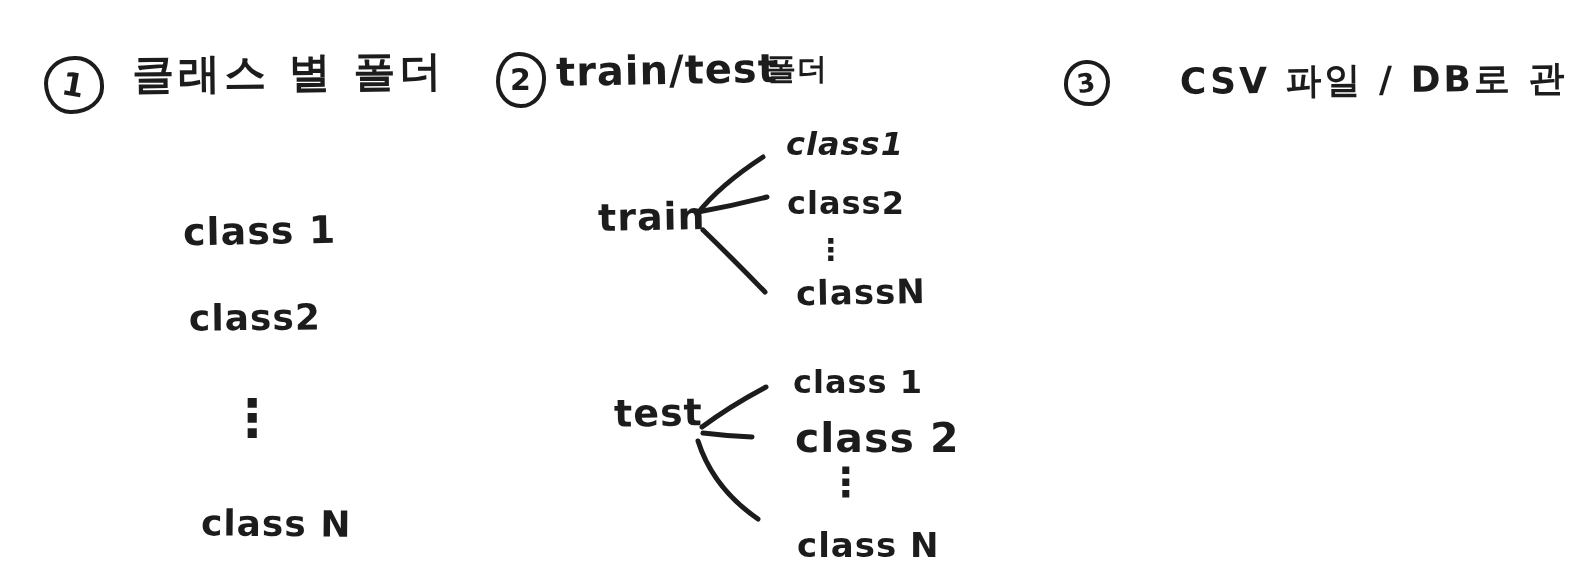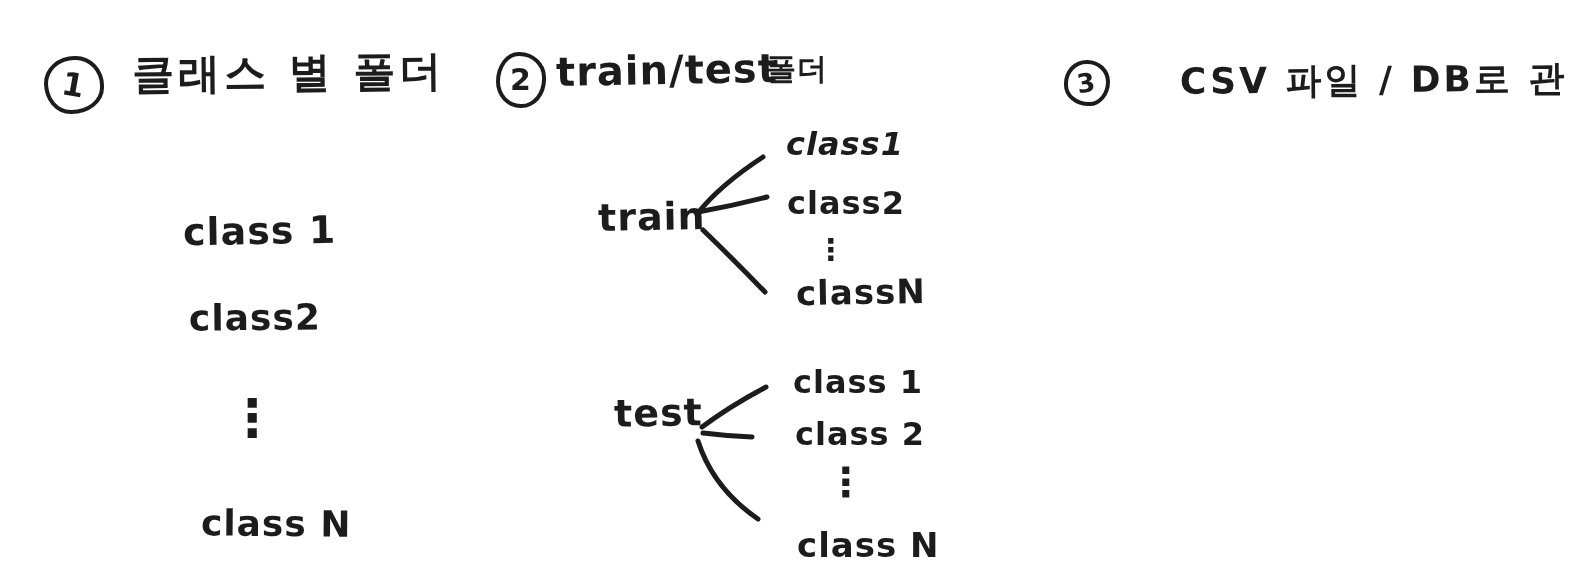--- a/index.html
+++ b/index.html
@@ -73,21 +73,21 @@
   <div class="label" style="left:766px; top:54px; font-size:30px;">폴더</div>
 
   <div class="label" style="left:598px; top:198px; font-size:38px; transform:rotate(-1deg);">train</div>
   <div class="label" style="left:786px; top:128px; font-size:32px;font-style:italic;">class1</div>
   <div class="label" style="left:787px; top:187px; font-size:32px;">class2</div>
   <div class="label dots" style="left:816px; top:235px; font-size:30px;">⋮</div>
   <div class="label" style="left:796px; top:275px; font-size:34px; transform:rotate(-1deg);">classN</div>
 
   <div class="label" style="left:614px; top:394px; font-size:38px; transform:rotate(-1deg);">test</div>
   <div class="label" style="left:793px; top:366px; font-size:32px;">class 1</div>
-  <div class="label" style="left:795px; top:418px; font-size:32px;text-align:right;">class 2</div>
+  <div class="label" style="left:795px; top:418px; font-size:41px;text-align:right;">class 2</div>
   <div class="label dots" style="left:826px; top:462px; font-size:40px;">⋮</div>
   <div class="label" style="left:797px; top:528px; font-size:34px;">class N</div>
 
   <div class="badge b3" style="left:1064px; top:60px; width:46px; height:46px;">
     <span class="label" style="position:static; font-size:26px; transform:rotate(-8deg);">3</span>
   </div>
   <div class="label" style="left:1180px; top:62px; font-size:36px; letter-spacing:3px; transform:rotate(-0.5deg);">CSV 파일 / DB로 관리</div>
 
 </div>
 

